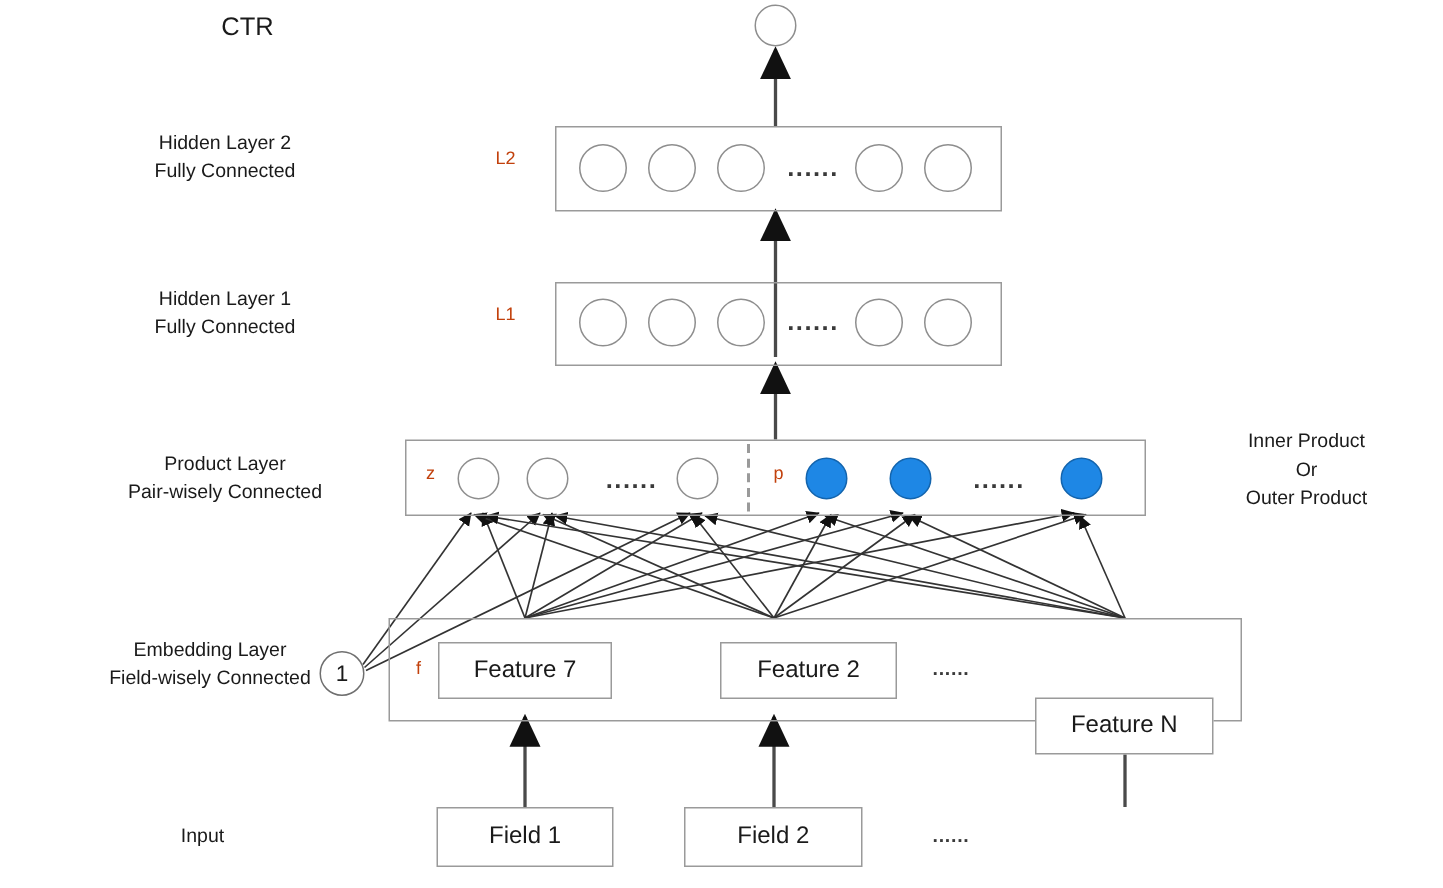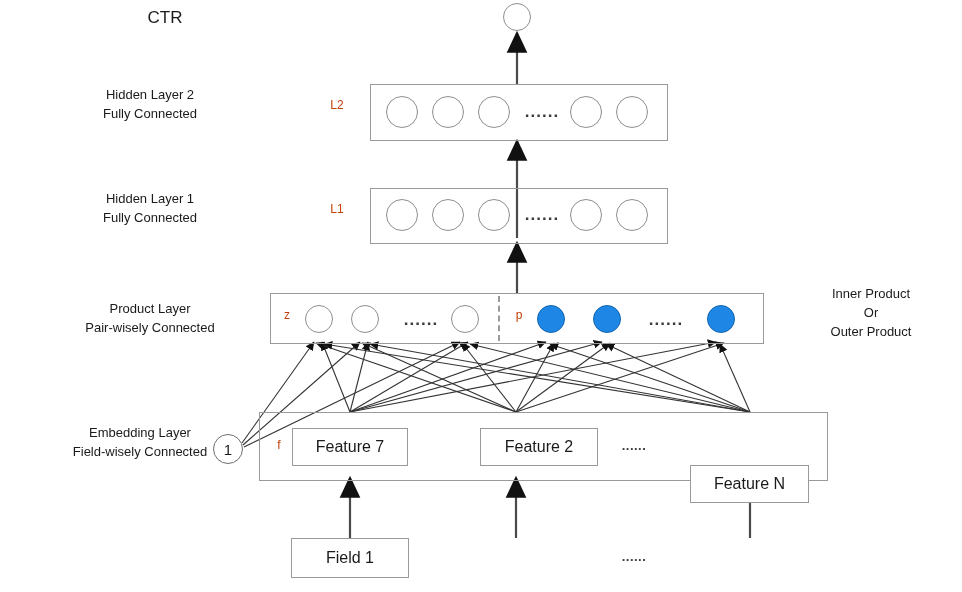--- a/index.html
+++ b/index.html
@@ -207,17 +207,19 @@
   <div class="one-circle" style="left:213px; top:434px;">1</div>
 
   <div class="layer-box" style="left:259px; top:412px; width:569px; height:69px;"></div>
   <div class="inline-tag" style="left:271px; top:438px; width:16px;">f</div>
 
   <div class="boxnode" style="left:292px; top:428px; width:116px; height:38px;">Feature 7</div>
   <div class="boxnode" style="left:456px; top:428px; width:118px; height:38px;margin-left:24px;">Feature 2</div>
   <div class="dots small" style="left:608px; top:438px; width:52px;">......</div>
   <div class="boxnode" style="left:690px; top:428px; width:119px; height:38px;margin-top:37px;">Feature N</div>
 
+  <div class="side-label" style="left:30px; top:548px; width:210px;">Input</div>
 
   <div class="boxnode" style="left:291px; top:538px; width:118px; height:40px;">Field 1</div>
+  <div class="boxnode" style="left:456px; top:538px; width:119px; height:40px;">Field 2</div>
   <div class="dots small" style="left:608px; top:549px; width:52px;">......</div>
 
 </div>
 
 </body></html>

